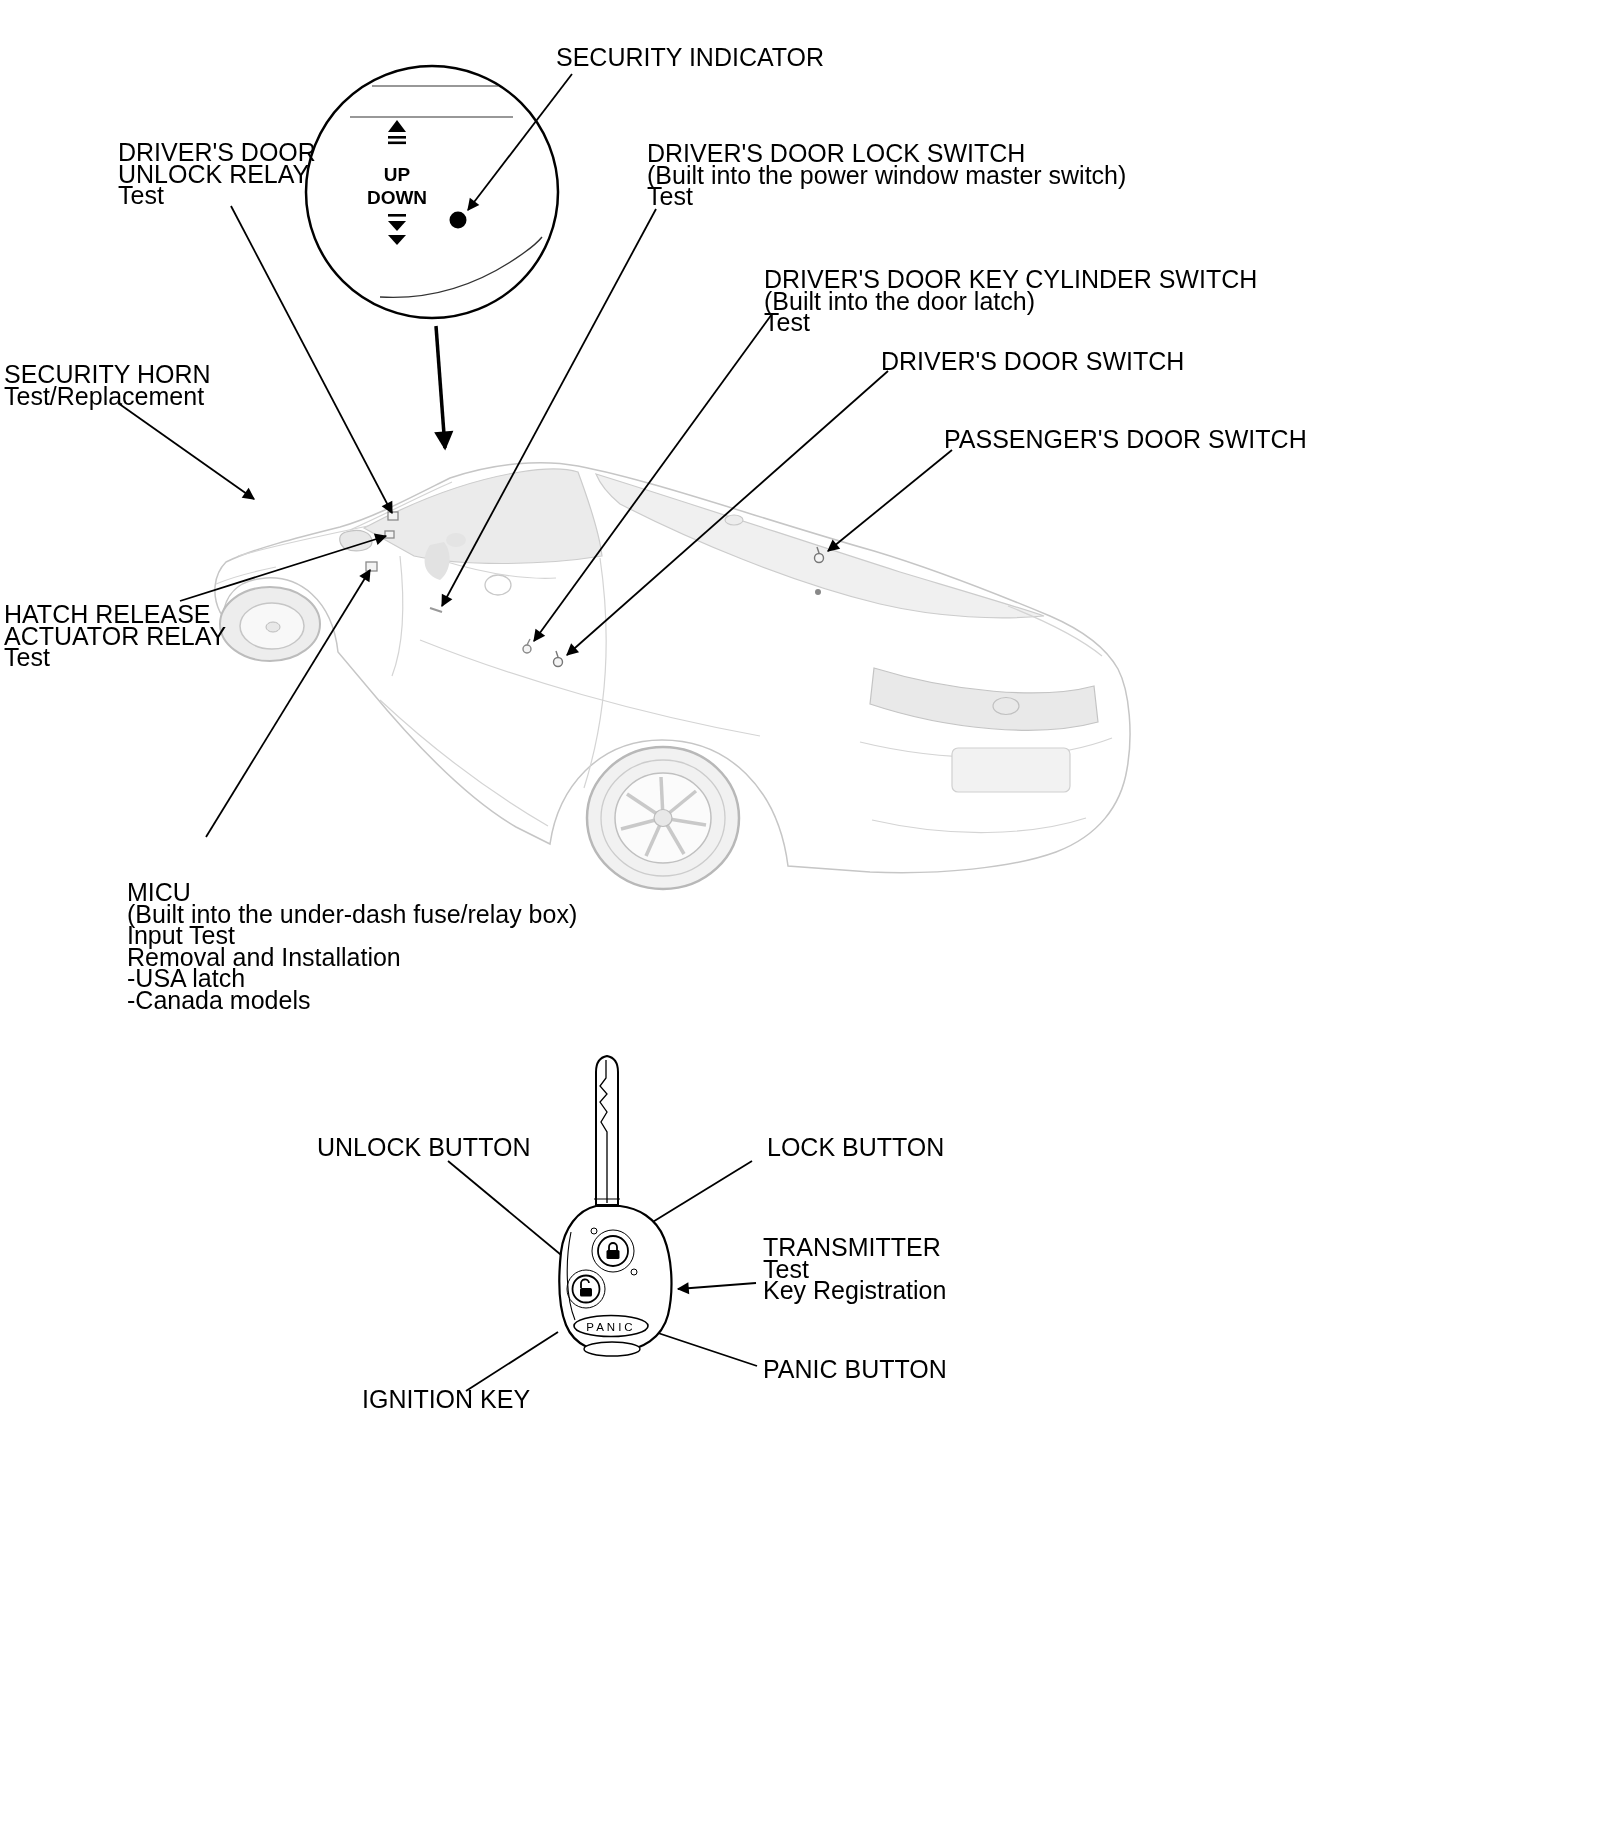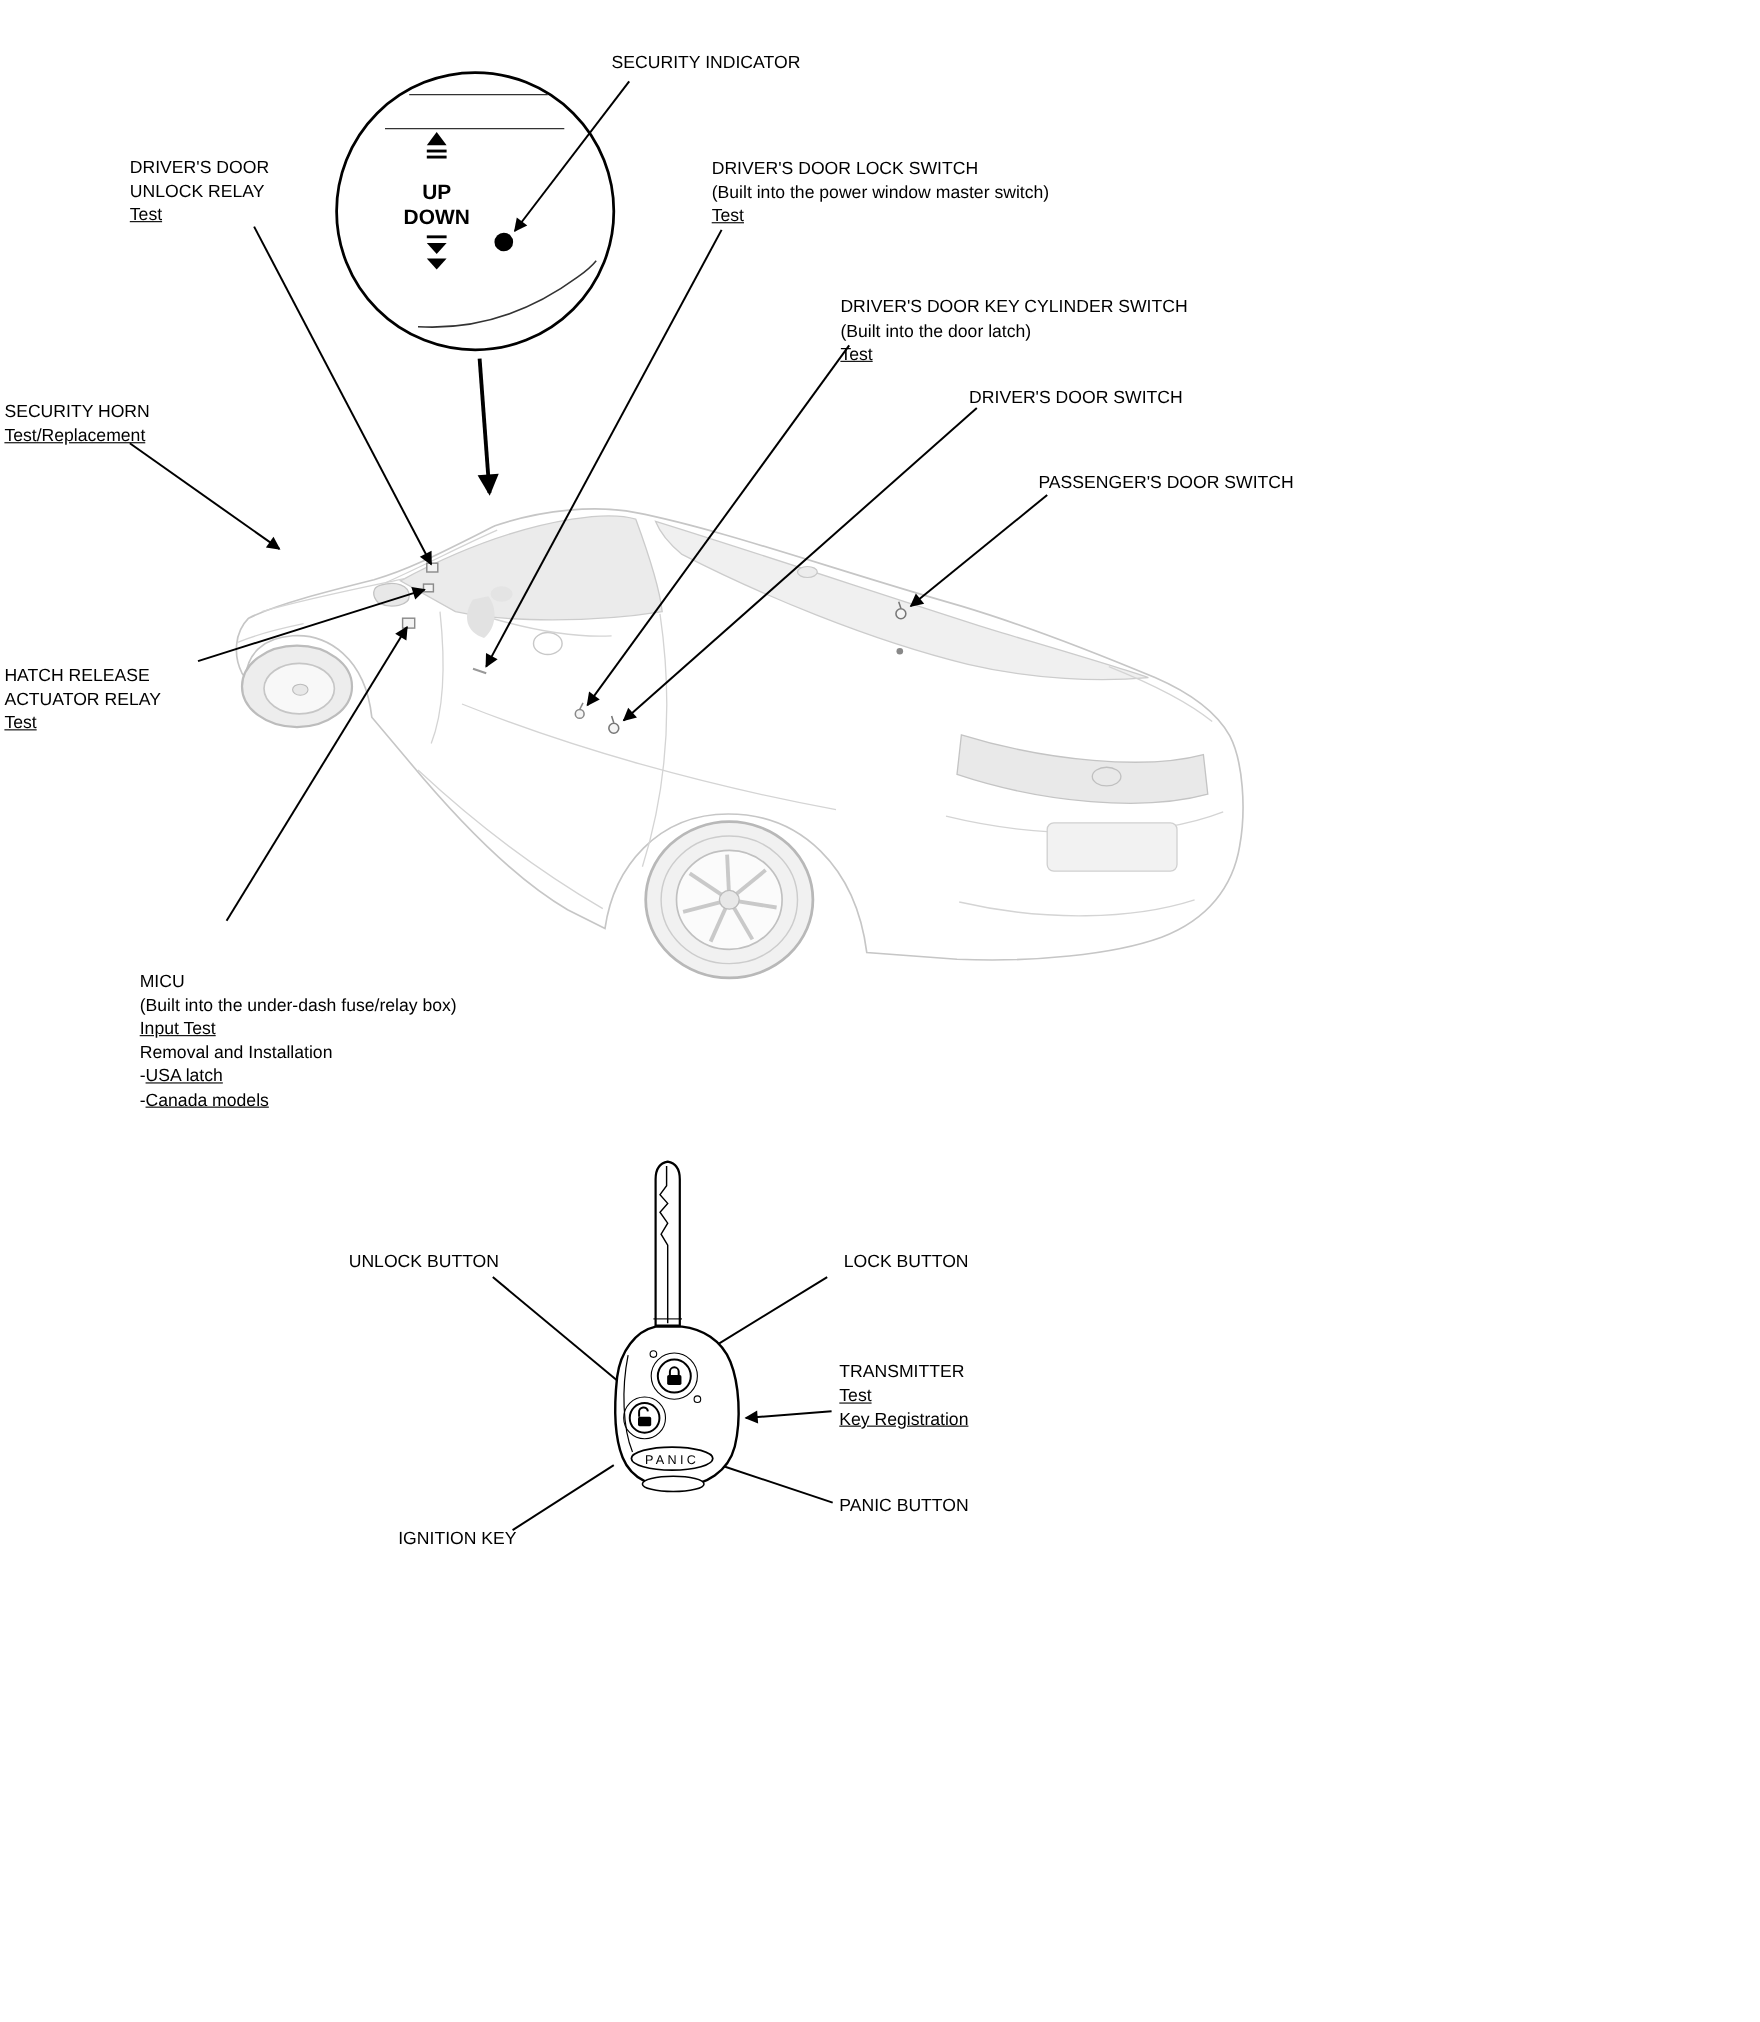--- a/index.html
+++ b/index.html
@@ -1,23 +1,23 @@
 <!DOCTYPE html>
 <html><head>
 <meta charset="utf-8">
 <style>
   html,body { margin:0; padding:0; background:#ffffff; }
   .page {
     position:relative; width:1600px; height:1838px; background:#ffffff;
     font-family:"Liberation Sans", sans-serif; color:#000; overflow:hidden;
   }
   svg.layer { position:absolute; left:0; top:0; }
-  .callout { position:absolute; font-size:16px; line-height:21.5px; white-space:nowrap; color:#000; }
+  .callout { position:absolute; font-size:25px; line-height:21.5px; white-space:nowrap; color:#000; }
   .callout .ln { display:block; }
-  .u { text-decoration:underline; cursor:pointer; display:inline-block; }
+  .u { cursor:pointer; display:inline-block; }
   .inset-text { font-family:"Liberation Sans", sans-serif; font-weight:bold; font-size:19px; fill:#000; }
   .panic-text { font-family:"Liberation Sans", sans-serif; font-size:11.5px; letter-spacing:3px; fill:#000; }
   .leader { stroke:#000; stroke-width:1.8; fill:none; }
   .carline { stroke:#c6c6c6; stroke-width:1.5; fill:none; }
   .cardetail { stroke:#d4d4d4; stroke-width:1.2; fill:none; }
   .glyph { stroke:#8a8a8a; stroke-width:1.3; fill:#f3f3f3; }
 </style>
 </head>
 <body>
 

